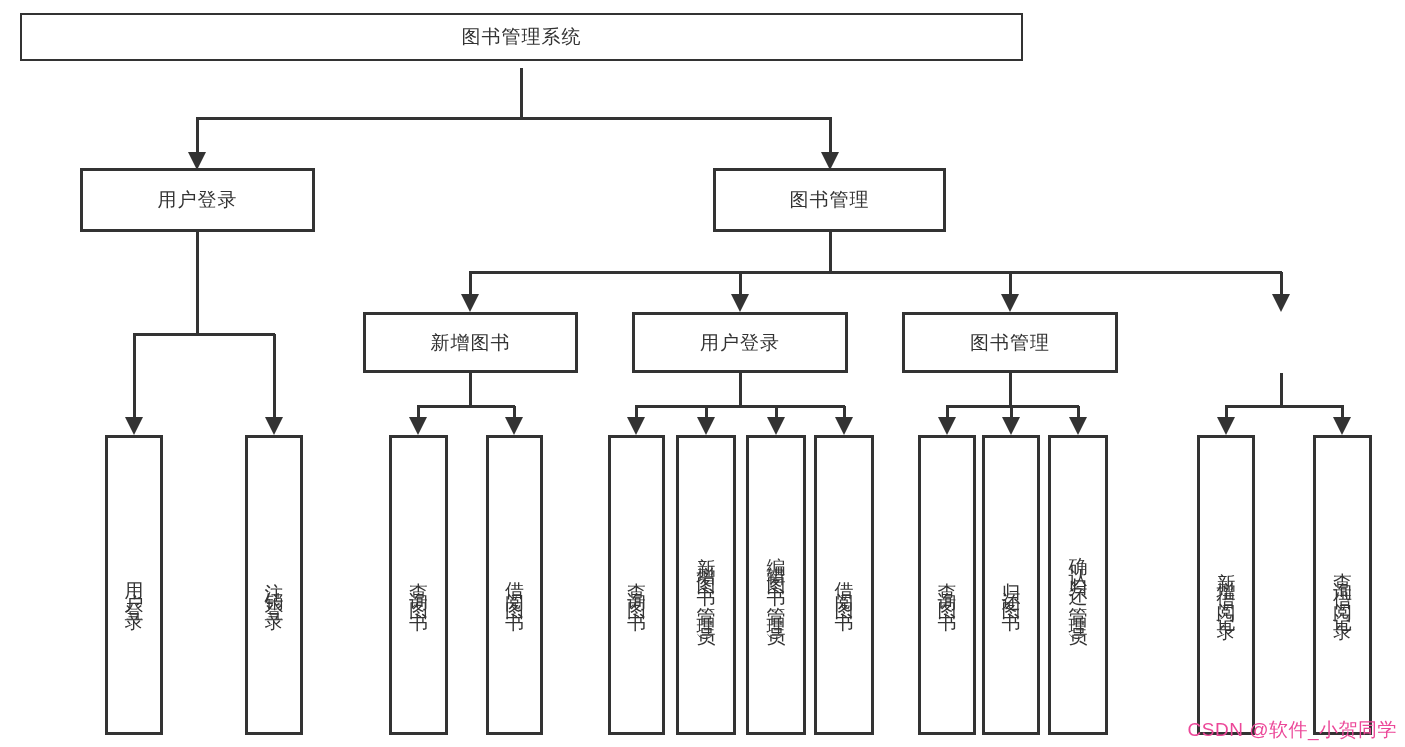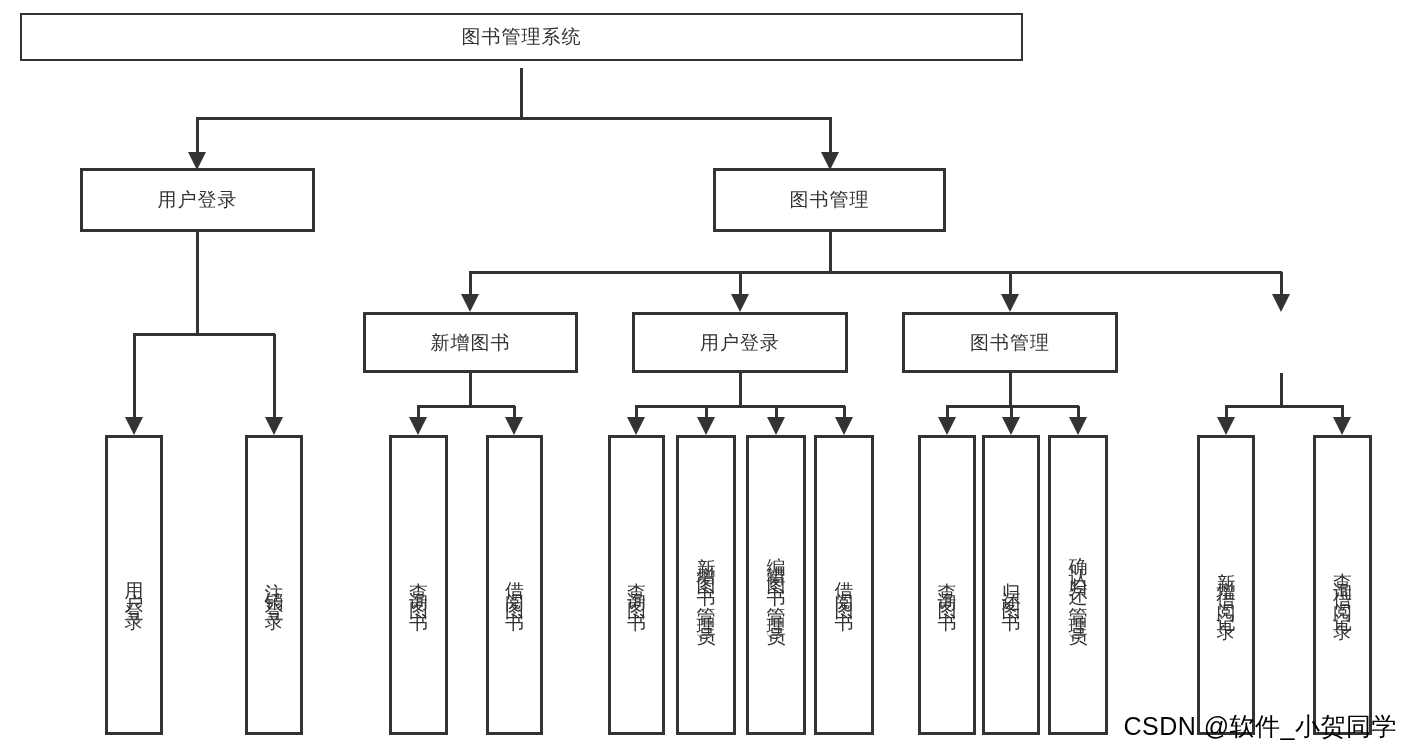--- a/index.html
+++ b/index.html
@@ -7,21 +7,21 @@
   #canvas{position:relative;width:1405px;height:747px;background:#ffffff;overflow:hidden;}
   .node{position:absolute;background:#ffffff;border:3px solid #333333;box-sizing:border-box;
         display:flex;align-items:center;justify-content:center;color:#333333;z-index:2;}
   .node.h{font-size:19px;letter-spacing:1px;}
   .node.v{font-size:19px;writing-mode:vertical-rl;letter-spacing:10px;line-height:1.05;
           text-align:center;padding-top:4px;}
   .hl{position:absolute;height:3px;background:#333333;z-index:1;}
   .vl{position:absolute;width:3px;background:#333333;z-index:1;}
   .ar{position:absolute;width:0;height:0;border-left:9px solid transparent;
       border-right:9px solid transparent;border-top:18px solid #333333;z-index:1;}
-  .watermark{position:absolute;right:8px;bottom:4px;font-size:25px;color:#000000;
+  .watermark{position:absolute;right:8px;bottom:4px;font-size:19px;color:#ec4899;
              letter-spacing:0.5px;z-index:3;}
 </style>
 </head>
 <body>
 
 <div id="canvas">
 
   <div class="vl" style="left:520px;top:68px;height:50px"></div>
   <div class="hl" style="left:196px;top:117px;width:636px"></div>
   <div class="vl" style="left:196px;top:118px;height:36px"></div>

